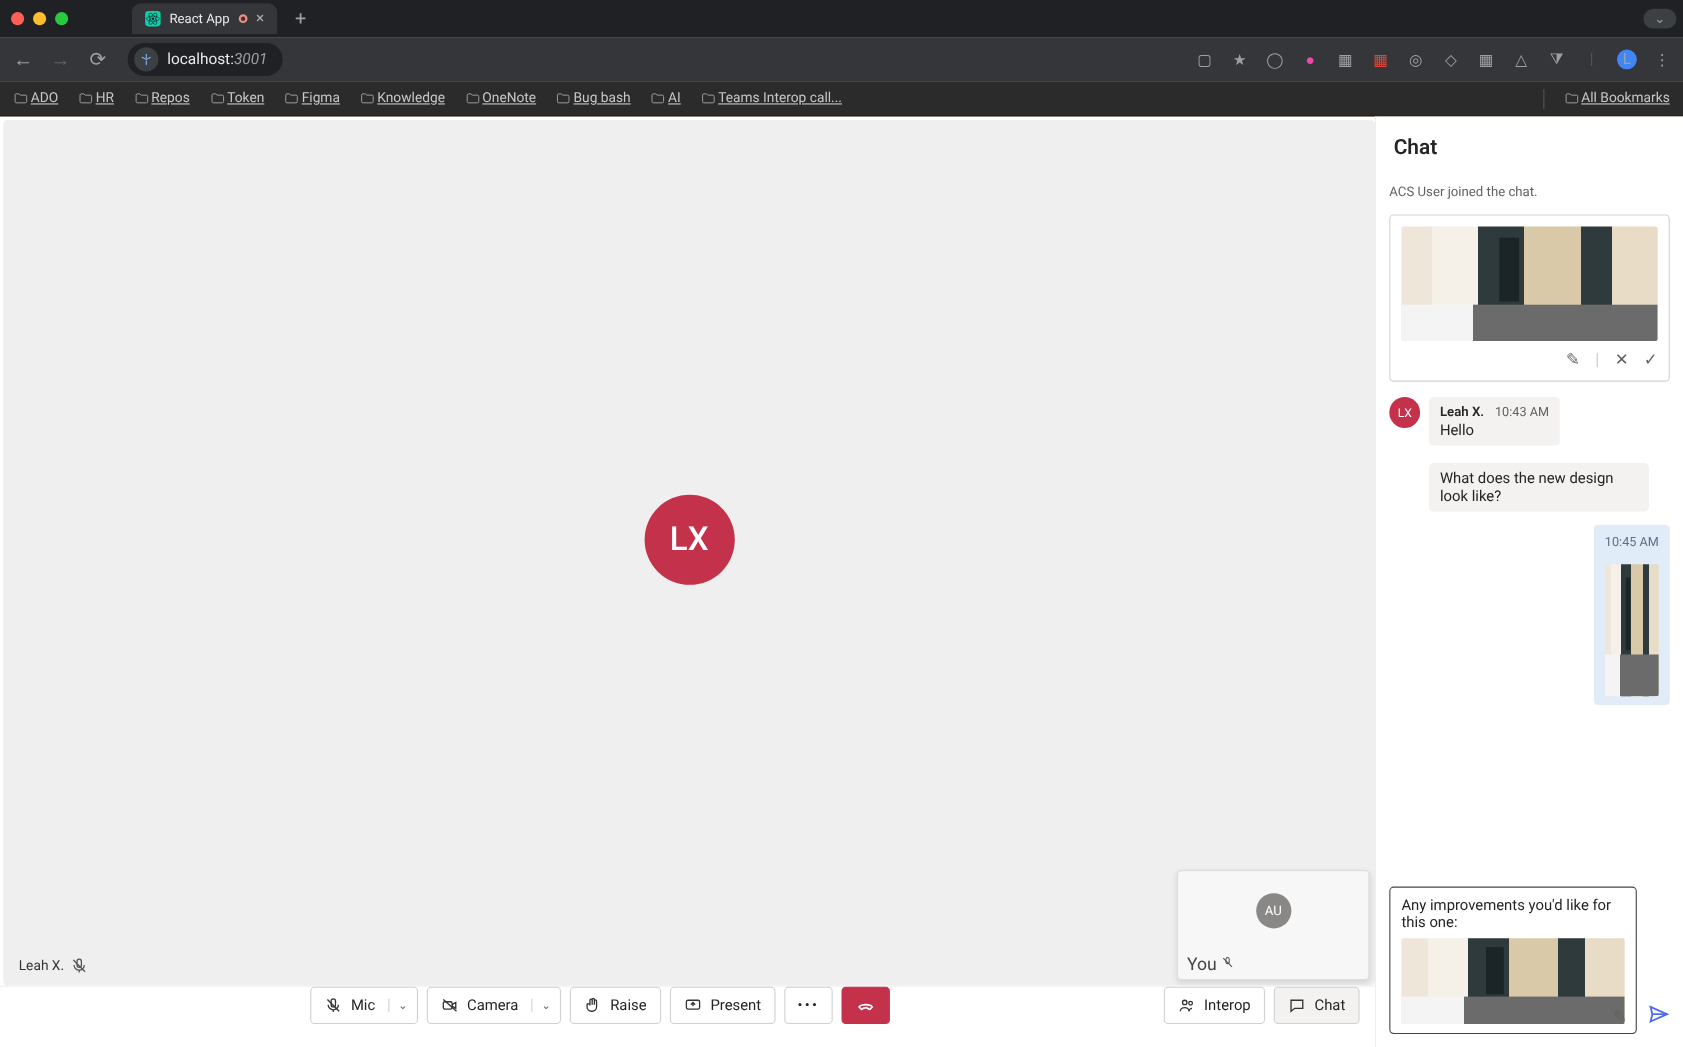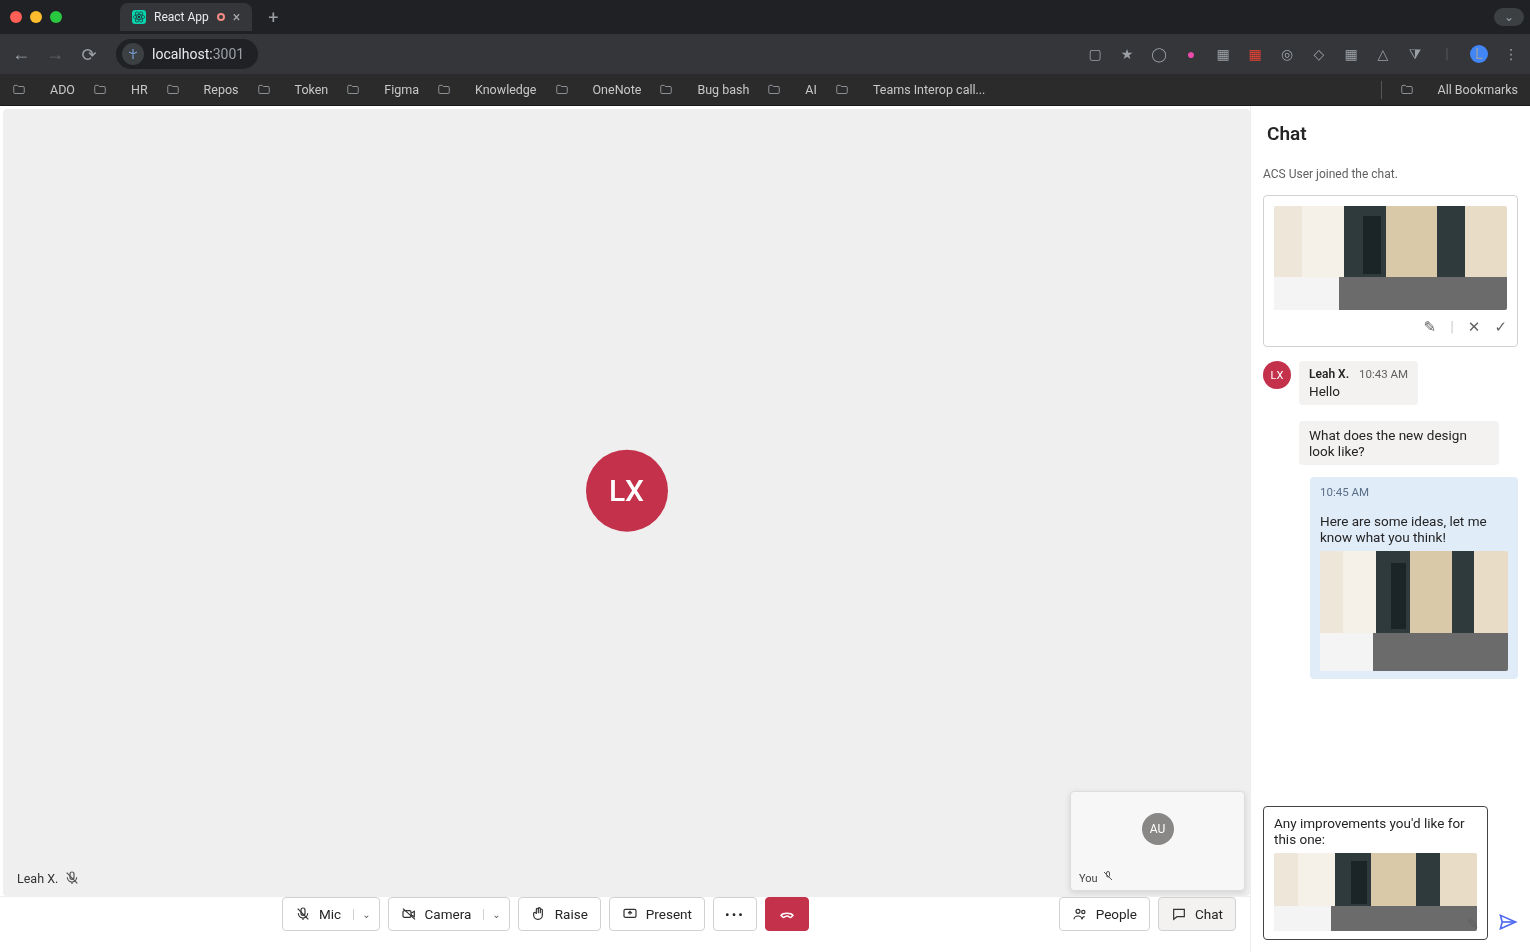--- a/index.html
+++ b/index.html
@@ -17,43 +17,43 @@
 .tab .x { color:#aaa; font-size:14px; }
 .newtab { color:#9aa0a6; font-size:18px; padding:0 8px; }
 .chev-wrap { margin-left:auto; margin-right:6px; background:#3c4043; border-radius:14px; padding:2px 10px; color:#9aa0a6; font-size:12px;}
 
 .toolbar { height:40px; background:#35363a; display:flex; align-items:center; padding:0 10px; gap:12px; }
 .nav-btn { color:#9aa0a6; width:22px; text-align:center; font-size:18px; }
 .addr { flex:0 0 auto; display:flex; align-items:center; background:#202124; border-radius:20px; padding:4px 14px 4px 6px; gap:8px; margin-left:4px; }
 .site-badge { width:22px;height:22px;border-radius:50%;background:#3c4043;display:flex;align-items:center;justify-content:center; }
 .site-badge svg{width:12px;height:12px;}
 .url { color:#e8eaed; font-size:14px; }
-.url .gray { color:#9aa0a6; }
+.url .gray { color:#9aa0a6;font-style:italic; }
 .toolbar-spacer { flex:1; }
 .tb-icons { display:flex; gap:14px; align-items:center; }
 .tb-icons span { width:18px; height:18px; display:flex; align-items:center; justify-content:center; color:#9aa0a6; font-size:14px; }
 .star { color:#4c8bf5; }
 .avatar-sm { width:22px;height:22px;border-radius:50%;background:#4285f4;color:#fff;font-size:11px;display:flex;align-items:center;justify-content:center; }
 
 .bookmarks { height:32px; background:#2b2b2b; display:flex; align-items:center; padding:0 12px; gap:18px; font-size:12.5px; color:#c8c8c8; border-bottom:1px solid #1a1a1a; }
-.bm { display:flex; align-items:center; gap:24px; }
+.bm { display:flex; align-items:center; gap:2px;text-decoration:underline; }
 .bm svg { width:14px; height:14px; stroke:#9aa0a6; fill:none; }
 .bm-spacer { flex:1; }
 .bm-divider { width:1px; height:18px; background:#555; }
 
 
 .app { flex:1; background:#fff; display:flex; min-height:0; }
 .stage-col { flex:1; display:flex; flex-direction:column; min-width:0; }
 .stage { flex:1; background:#efefef; margin:3px 0 0 3px; position:relative; border-radius:4px; overflow:hidden; }
 .big-avatar { position:absolute; top:50%; left:50%; transform:translate(-50%,-65%); width:82px; height:82px; border-radius:50%; background:#c4314b; color:#fff; font-size:30px; font-weight:500; display:flex; align-items:center; justify-content:center; }
 .name-tag { position:absolute; left:14px; bottom:10px; font-size:12.5px; color:#333; display:flex; align-items:center; gap:6px;}
 .pip { position:absolute; right:5px; bottom:5px; width:175px; height:100px; background:#f7f7f7; border:1px solid #ddd; border-radius:4px; box-shadow:0 2px 6px rgba(0,0,0,.12); display:flex; flex-direction:column;margin-top:19px; }
 .pip-body { flex:1; display:flex; align-items:center; justify-content:center; }
 .pip-av { width:32px;height:32px;border-radius:50%;background:#8a8886;color:#fff;font-size:12px;display:flex;align-items:center;justify-content:center;}
-.pip-foot { font-size:11px; color:#444; padding:4px 8px; display:flex; align-items:center; gap:4px; }
+.pip-foot { font-size:16px; color:#444; padding:4px 8px; display:flex; align-items:center; gap:4px; }
 
 
 .chat { width:280px; display:flex; flex-direction:column; border-left:1px solid #eee; background:#fff; }
 .chat-head { padding:16px 16px 8px; font-size:19px; font-weight:600; color:#252525; }
 .chat-scroll { flex:1; overflow-y:auto; padding:0 12px; }
 .sys-msg { font-size:12px; color:#616161; text-align:left; margin:14px 0; }
 
 .attach-card { border:1px solid #d1d1d1; border-radius:4px; padding:10px; margin:0 0 14px; background:#fff; }
 .kitchen { width:100%; height:104px; border-radius:2px; background:
   linear-gradient(90deg,#efe6da 0 12%, #f5f0e8 12% 30%, #2f3a3c 30% 48%, #d9c9a8 48% 70%, #2f3a3c 70% 82%, #e8dcc7 82% 100%);
@@ -320,21 +320,21 @@
         <div class="btn rt">
           <span class="lbl">
               <span class="icon">
                 <svg viewBox="0 0 24 24" fill="none" stroke="#333" stroke-width="1.8">
                   <circle cx="9" cy="8" r="3"></circle>
                   <path d="M3 20c0-3 3-5 6-5s6 2 6 5"></path>
                   <circle cx="17" cy="9" r="2.5"></circle>
                   <path d="M15 20c0-2 2-4 4-4"></path>
                 </svg>
               </span>
-              <span>People</span>
+              <span>Interop</span>
             </span>
         </div>
         <div class="btn chat-b">
           <span class="lbl">
               <span class="icon">
                 <svg viewBox="0 0 24 24" fill="none" stroke="#333" stroke-width="1.8">
                   <path d="M4 5h16v11H9l-5 4V5z"></path>
                 </svg>
               </span>
               <span>Chat</span>
@@ -370,21 +370,20 @@
         </div>
         <div class="msg-indent">
           <div class="bubble">
             <div>What does the new design look like?</div>
           </div>
         </div>
 
         <div class="msg-me">
           <div class="bubble-me">
             <div class="time">10:45 AM</div>
-            <div>Here are some ideas, let me know what you think!</div>
             <div class="kitchen"></div>
           </div>
         </div>
       </div>
 
       <div class="composer-wrap">
         <div class="composer">
           <div class="txt">Any improvements you'd like for this one:</div>
           <div class="kitchen"></div>
           <span class="composer-foot">✎</span>

